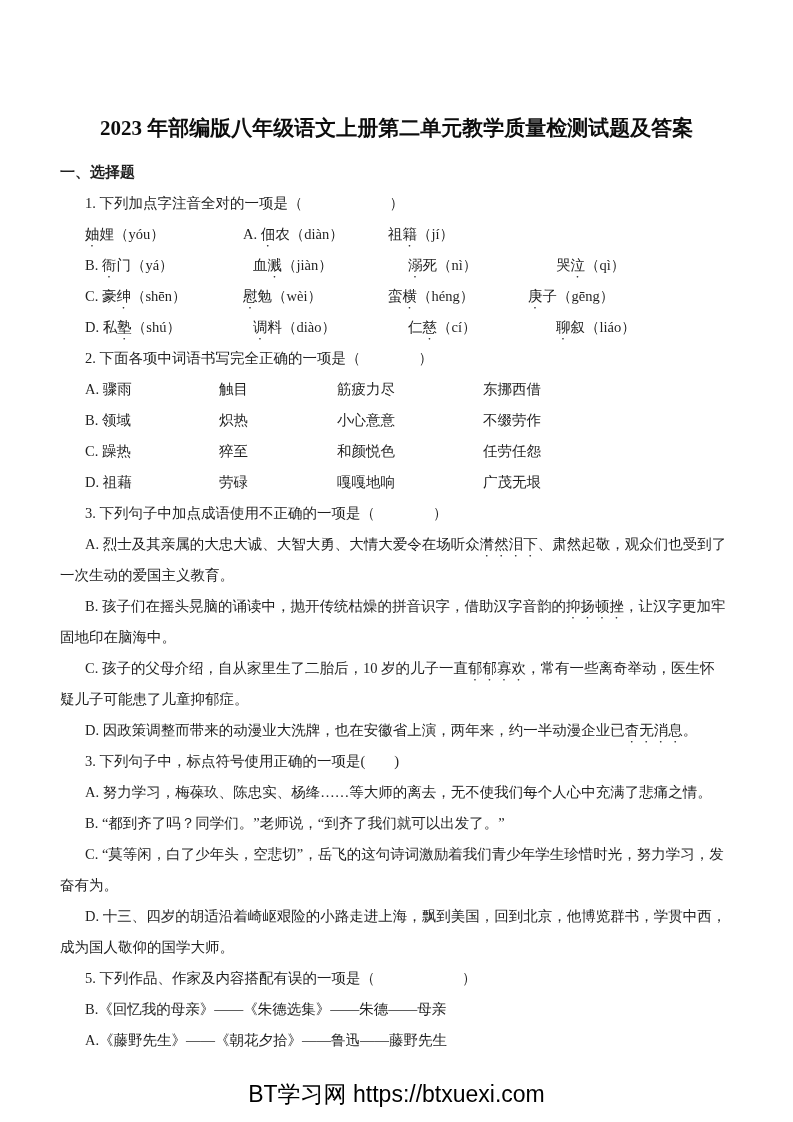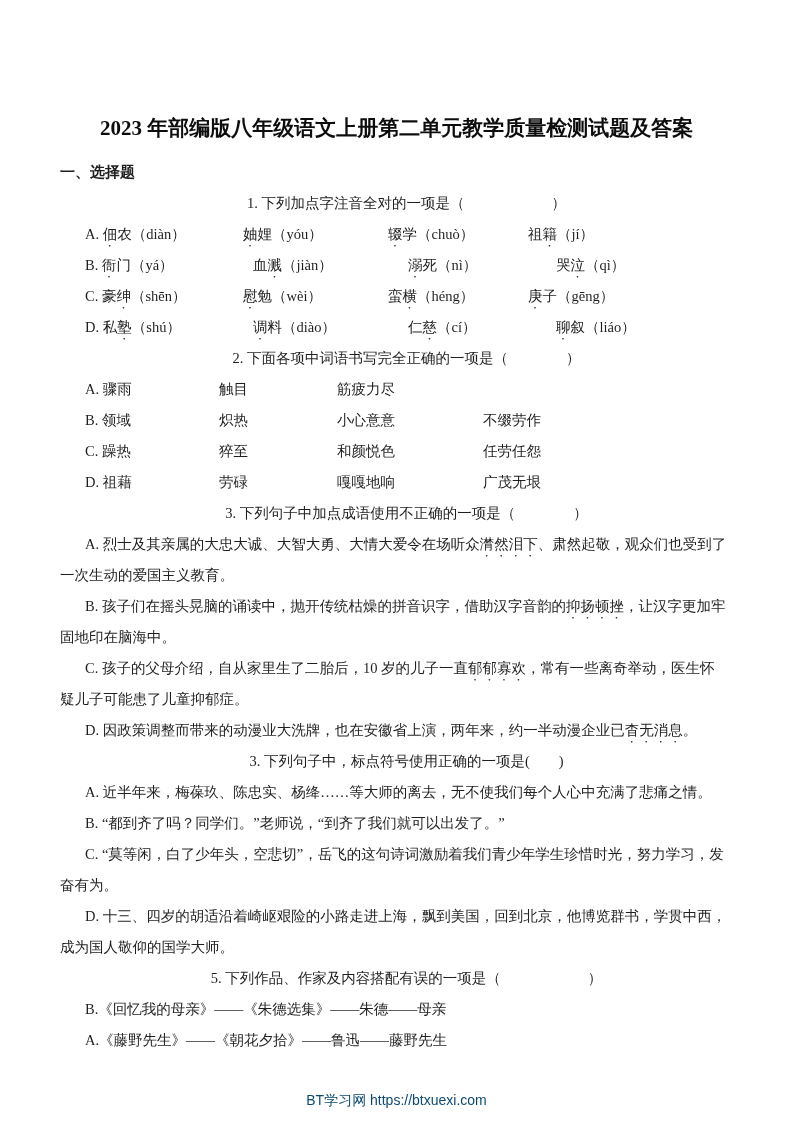--- a/index.html
+++ b/index.html
@@ -31,21 +31,20 @@
     font-size: 14.5px;
     line-height: 31px;
   }
   .section-header {
     font-weight: bold;
     font-size: 15px;
   }
   .stem {
     text-indent: 25px;
     white-space: pre-wrap;
-    text-align: center;
   }
   .para {
     margin: 0;
     text-indent: 25px;
   }
   .row {
     display: grid;
     padding-left: 25px;
   }
   .g-pinyin      { grid-template-columns: 158px 145px 140px 1fr; }
@@ -58,37 +57,36 @@
     text-emphasis: filled dot #1f1f1f;
     text-emphasis-position: under right;
   }
   .footer-watermark {
     position: absolute;
     left: 0;
     right: 0;
     bottom: 30px;
     text-align: center;
     font-family: "Liberation Sans", "DejaVu Sans", sans-serif;
-    font-size: 14px;
-    color: #0c4a6e;
+    font-size: 23px;
+    color: #000000;
   }
 </style>
 </head>
 <body>
 
 <div class="page">
   <h1 class="doc-title">2023 年部编版八年级语文上册第二单元教学质量检测试题及答案</h1>
   <div class="doc-body">
     <div class="section-header">一、选择题</div>
     <div id="content">
         <div class="stem">1. 下列加点字注音全对的一项是（　　　　　　）</div>
         <div class="row g-pinyin">
+          <span class="cell"><span class="emdot">妯</span>娌（yóu）</span>
           <span class="cell">A. <span class="emdot">佃</span>农（diàn）</span>
-          <span class="cell"><span class="emdot">妯</span>娌（yóu）</span>
-          <span class="cell"><span class="emdot">辍</span>学（chuò）</span>
           <span class="cell">祖<span class="emdot">籍</span>（jí）</span>
         </div>
         <div class="row g-pinyin-alt">
           <span class="cell">B. <span class="emdot">衙</span>门（yá）</span>
           <span class="cell">血<span class="emdot">溅</span>（jiàn）</span>
           <span class="cell"><span class="emdot">溺</span>死（nì）</span>
           <span class="cell">哭<span class="emdot">泣</span>（qì）</span>
         </div>
         <div class="row g-pinyin">
           <span class="cell">C. 豪<span class="emdot">绅</span>（shēn）</span>
@@ -100,20 +98,21 @@
           <span class="cell">D. 私<span class="emdot">塾</span>（shú）</span>
           <span class="cell"><span class="emdot">调</span>料（diào）</span>
           <span class="cell">仁<span class="emdot">慈</span>（cí）</span>
           <span class="cell"><span class="emdot">聊</span>叙（liáo）</span>
         </div>
         <div class="stem">2. 下面各项中词语书写完全正确的一项是（　　　　）</div>
         <div class="row g-words">
           <span class="cell">A. 骤雨</span>
           <span class="cell">触目</span>
           <span class="cell">筋疲力尽</span>
+          <span class="cell">东挪西借</span>
         </div>
         <div class="row g-words">
           <span class="cell">B. 领域</span>
           <span class="cell">炽热</span>
           <span class="cell">小心意意</span>
           <span class="cell">不缀劳作</span>
         </div>
         <div class="row g-words">
           <span class="cell">C. 躁热</span>
           <span class="cell">猝至</span>
@@ -125,21 +124,21 @@
           <span class="cell">劳碌</span>
           <span class="cell">嘎嘎地响</span>
           <span class="cell">广茂无垠</span>
         </div>
         <div class="stem">3. 下列句子中加点成语使用不正确的一项是（　　　　）</div>
         <div class="para">A. 烈士及其亲属的大忠大诚、大智大勇、大情大爱令在场听众<span class="emdot">潸然泪下</span>、肃然起敬，观众们也受到了一次生动的爱国主义教育。</div>
         <div class="para">B. 孩子们在摇头晃脑的诵读中，抛开传统枯燥的拼音识字，借助汉字音韵的<span class="emdot">抑扬顿挫</span>，让汉字更加牢固地印在脑海中。</div>
         <div class="para">C. 孩子的父母介绍，自从家里生了二胎后，10 岁的儿子一直<span class="emdot">郁郁寡欢</span>，常有一些离奇举动，医生怀疑儿子可能患了儿童抑郁症。</div>
         <div class="para">D. 因政策调整而带来的动漫业大洗牌，也在安徽省上演，两年来，约一半动漫企业已<span class="emdot">杳无消息</span>。</div>
         <div class="stem">3. 下列句子中，标点符号使用正确的一项是(　　)</div>
-        <div class="para">A. 近半年来，梅葆玖、陈忠实、杨绛……等大师的离去，无不使我们每个人心中充满了悲痛之情。</div>
+        <div class="para">A. 努力学习，梅葆玖、陈忠实、杨绛……等大师的离去，无不使我们每个人心中充满了悲痛之情。</div>
         <div class="para">B. “都到齐了吗？同学们。”老师说，“到齐了我们就可以出发了。”</div>
         <div class="para">C. “莫等闲，白了少年头，空悲切”，岳飞的这句诗词激励着我们青少年学生珍惜时光，努力学习，发奋有为。</div>
         <div class="para">D. 十三、四岁的胡适沿着崎岖艰险的小路走进上海，飘到美国，回到北京，他博览群书，学贯中西，成为国人敬仰的国学大师。</div>
         <div class="stem">5. 下列作品、作家及内容搭配有误的一项是（　　　　　　）</div>
         <div class="para">B.《回忆我的母亲》——《朱德选集》——朱德——母亲</div>
         <div class="para">A.《藤野先生》——《朝花夕拾》——鲁迅——藤野先生</div>
       </div>
   </div>
   <div class="footer-watermark">BT学习网 https://btxuexi.com</div>
 </div>

